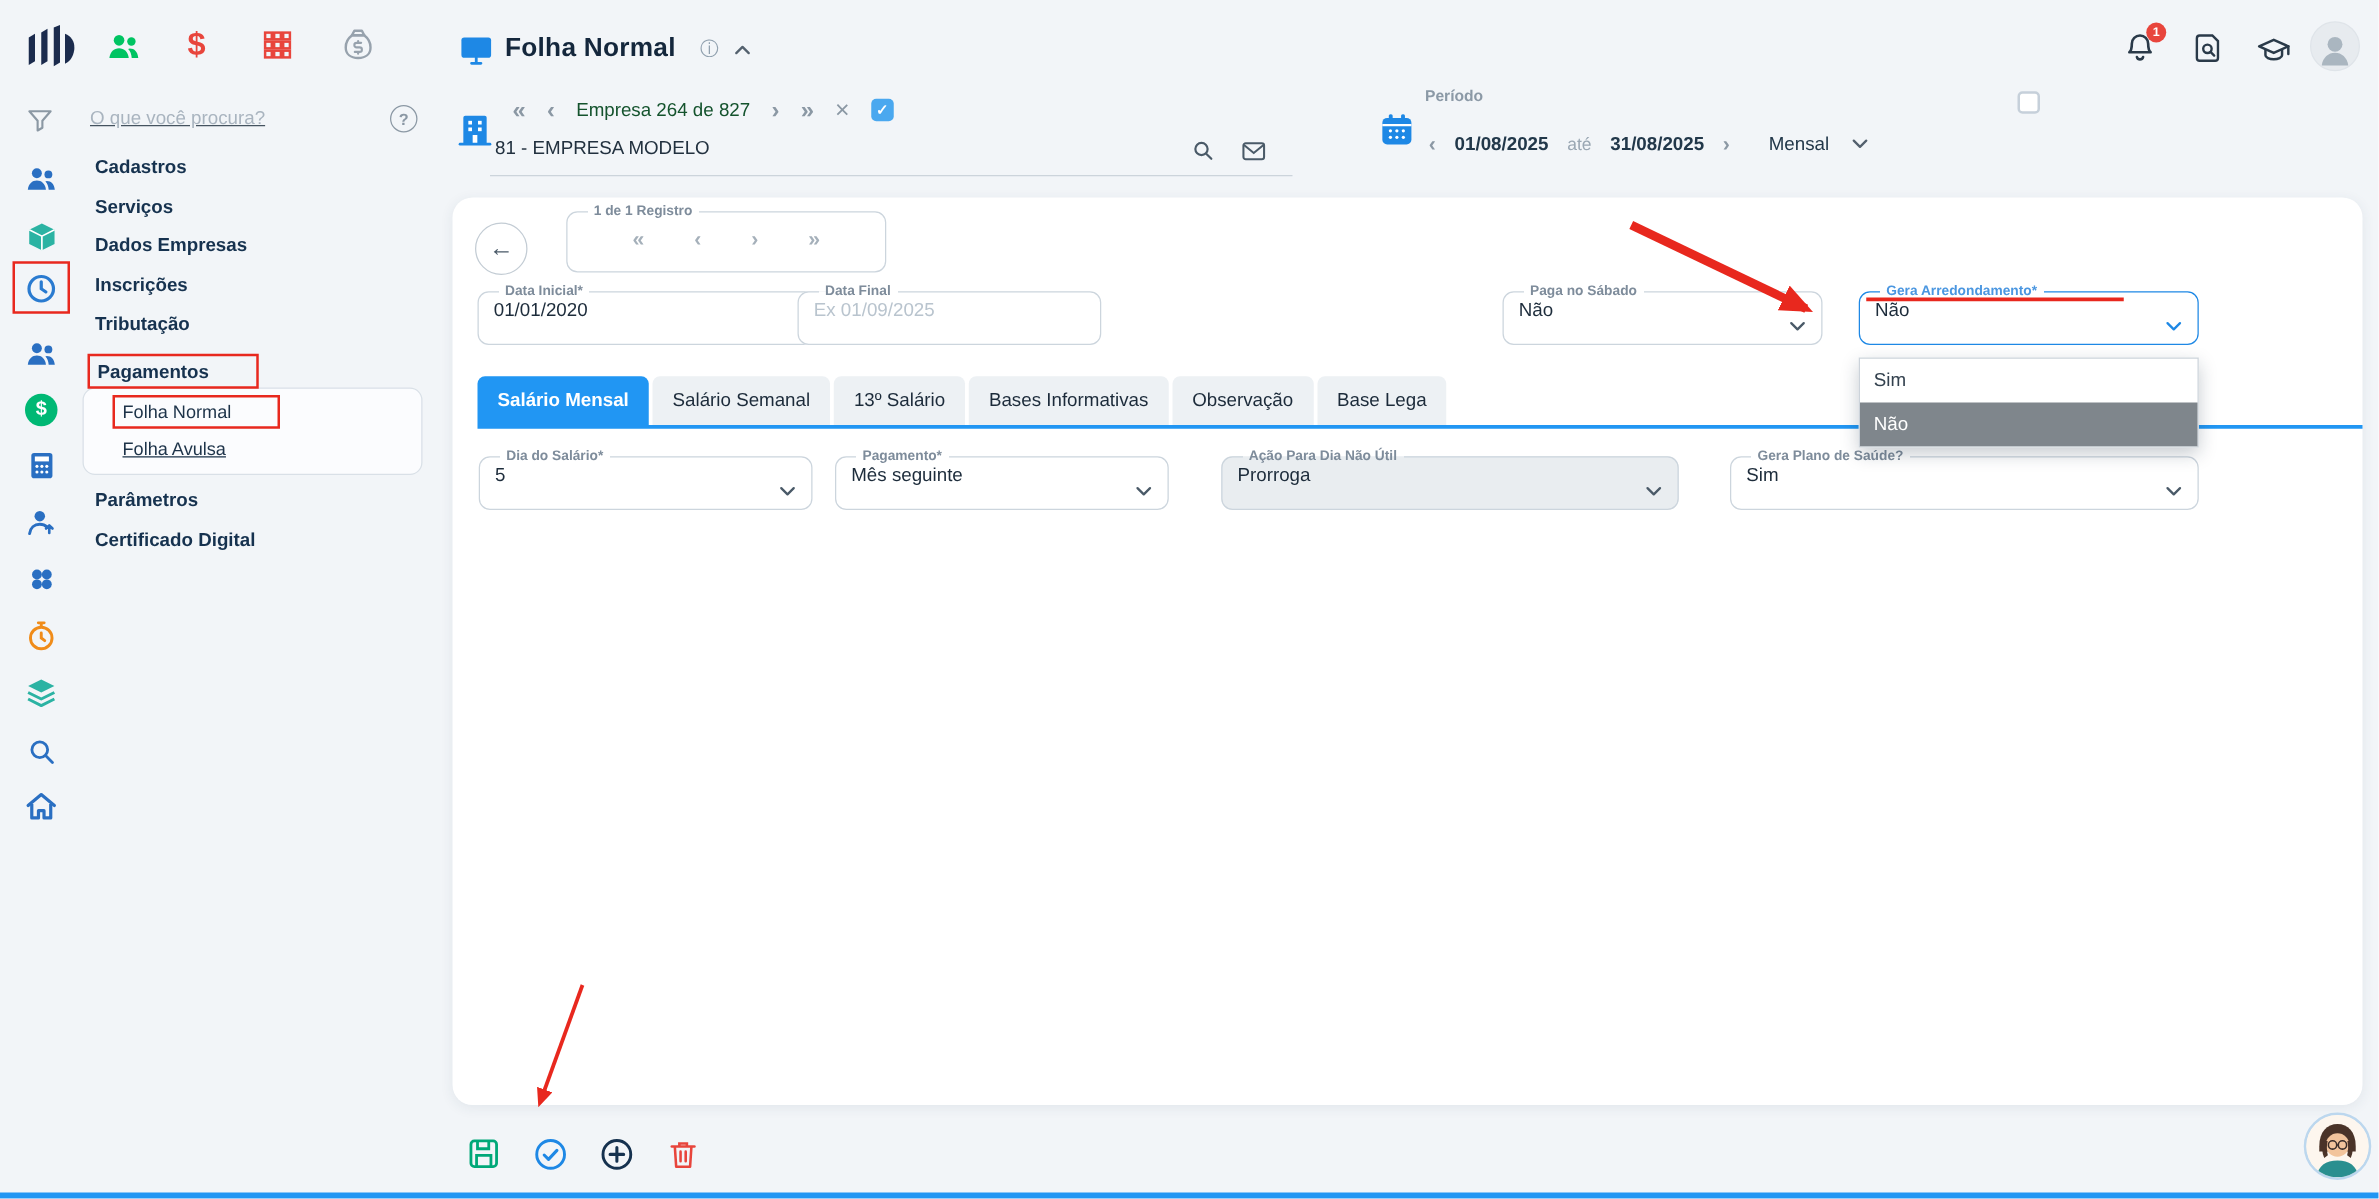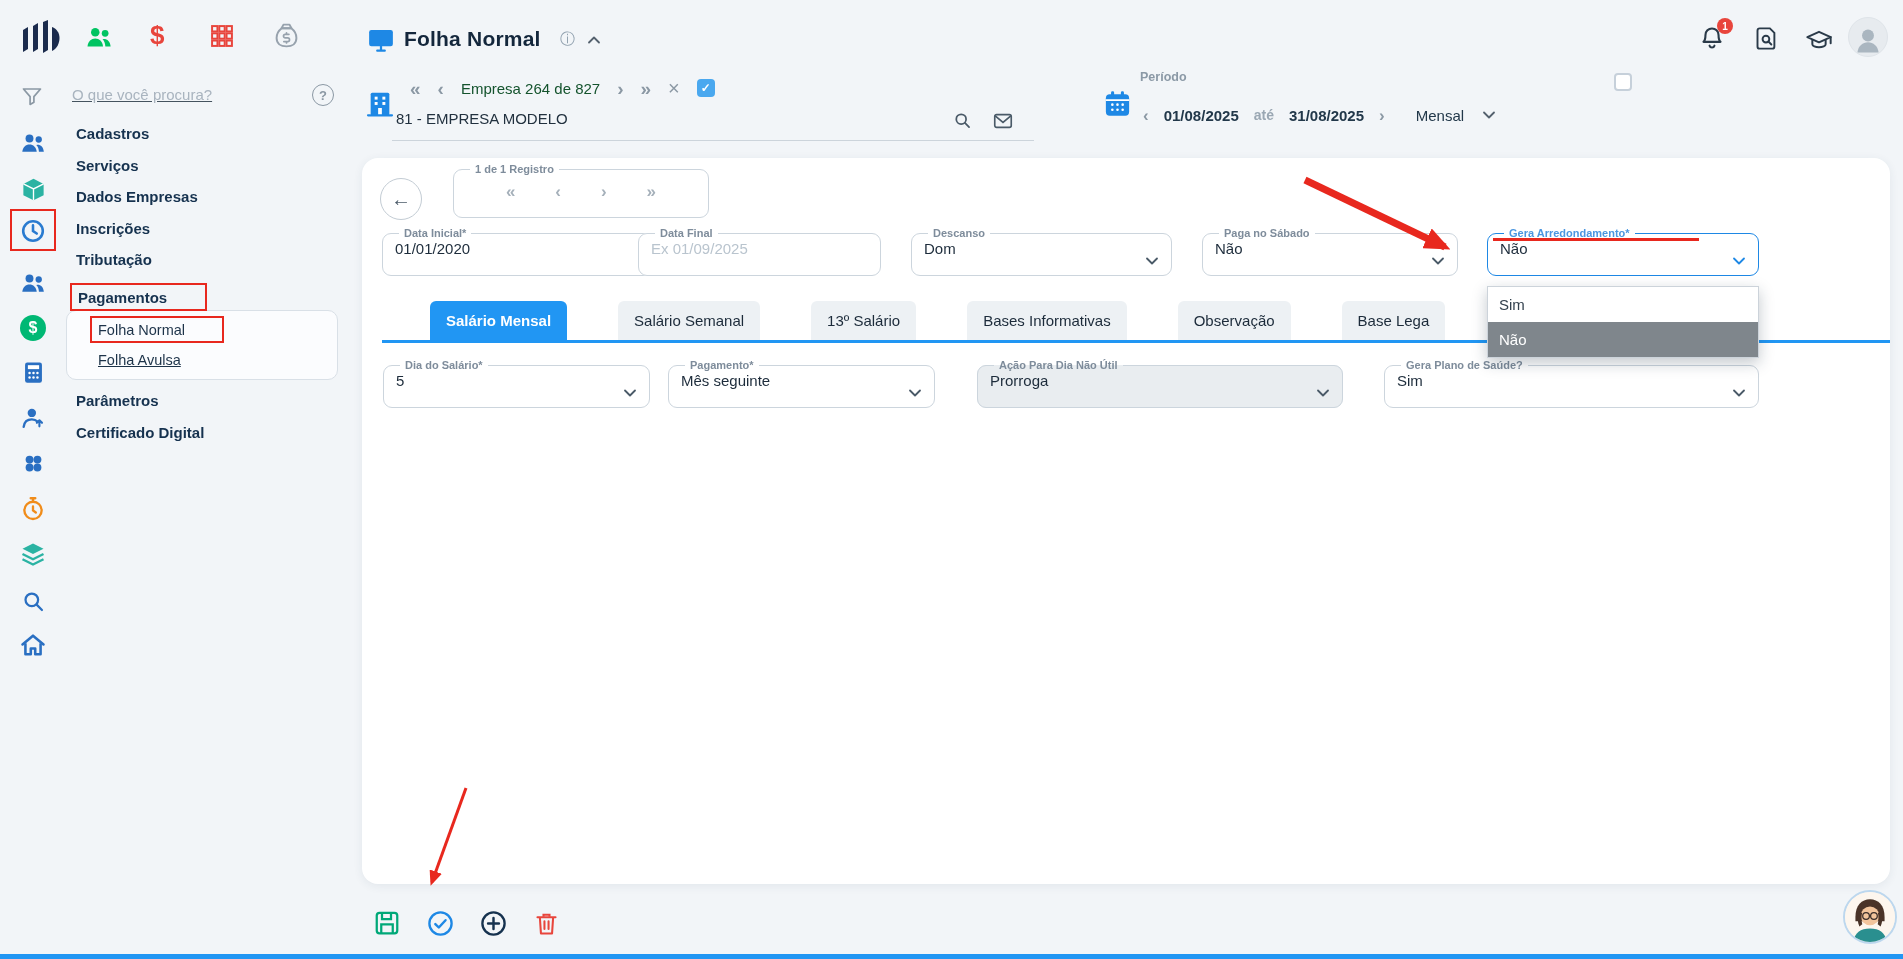--- a/index.html
+++ b/index.html
@@ -24,21 +24,21 @@
   
   .navg { color: #8b98a4; font-size: 19px; font-weight: bold; cursor: pointer; line-height: 1; }
   .navtxt { color: #14532d; font-size: 15px; text-align: right; }
   .cbx-on { width: 18px; height: 18px; border-radius: 4px; background: #4aa8ef; color: #fff;
             font-size: 12px; font-weight: bold; display: flex; align-items: center; justify-content: center; cursor: pointer; }
   .cbx-off { width: 18px; height: 18px; border-radius: 4px; background: #fff; border: 2px solid #c6d0da; cursor: pointer; }
   .company-input { border: none; background: transparent; font: 15px "Liberation Sans", sans-serif; color: #22313f; width: 480px; outline: none; }
   .uline { height: 1px; background: #ccd4db; }
   .plabel { font-size: 12.5px; color: #8b99a6; font-weight: bold; }
   .pdate { font-size: 15px; font-weight: bold; color: #22384a; }
-  .pmid { font-size: 14px; color: #9aa7b3; font-weight: bold; }
+  .pmid { font-size: 14px; color: #9aa7b3; }
   .pmode { font-size: 15px; color: #22384a; }
 
   
   .srch { border: none; background: transparent; outline: none; font: 15px "Liberation Sans", sans-serif; color: #45535f; width: 185px; }
   .srch::placeholder { color: #a9b4bf; }
   .qmark { width: 22px; height: 22px; border-radius: 50%; border: 1.7px solid #8b98a4; color: #8b98a4;
            font-size: 13px; font-weight: bold; display: flex; align-items: center; justify-content: center; cursor: pointer; }
   .mi { font-size: 15px; font-weight: bold; color: #16324f; cursor: pointer; white-space: nowrap; }
   .mi-sub { font-size: 14.5px; font-weight: 500; color: #1d3349; cursor: pointer; white-space: nowrap; }
   .submenu-box { border: 1px solid #d9e0e7; border-radius: 10px; background: #fbfcfe; }
@@ -59,21 +59,21 @@
   .fs-focus legend { color: #4a96e0 !important; }
   .fs-dis { background: #e9edf0 !important; }
   .chev { position: absolute; right: 9px; top: 12px; color: #4a5a68; }
   .navrow { display: flex; width: 100%; height: 100%; align-items: center; justify-content: space-evenly;
             color: #a5b0ba; font-size: 17px; font-weight: bold; margin-top: -4px; }
   .navrow span { cursor: pointer; }
 
   
   .tabs { position: absolute; left: 20px; top: 143px; display: flex; gap: 3px; height: 39px; }
   .tab { padding: 0 16px; display: flex; align-items: center; background: #edf1f4; color: #1c2b3a;
-         font-size: 15px; border-radius: 6px 6px 0 0; cursor: pointer; white-space: nowrap; margin-left: 48px; }
+         font-size: 15px; border-radius: 6px 6px 0 0; cursor: pointer; white-space: nowrap; }
   .tab.active { background: #2196f3; color: #fff; font-weight: bold; }
   .tabline { position: absolute; left: 20px; right: 0; top: 182px; height: 3px; background: #2196f3; }
 
   
   .dd { position: absolute; left: 1125px; top: 128px; width: 272px; background: #fff; z-index: 30;
         border: 1px solid #ccd3da; box-shadow: 0 5px 14px rgba(20,40,60,.25); }
   .dd .opt { height: 35px; display: flex; align-items: center; padding-left: 11px; font-size: 15px; color: #33414e; cursor: pointer; }
   .dd .opt.sel { background: #7f868c; color: #fff; }
 
   
@@ -459,27 +459,20 @@
     <fieldset class="fs" style="left:20px; top:70px; width:288px; height:48px;">
       <legend>Data Inicial*</legend>
       <div class="val">01/01/2020</div>
     </fieldset>
 
     <fieldset class="fs" style="left:276px; top:70px; width:243px; height:48px;">
       <legend>Data Final</legend>
       <div class="val ph">Ex 01/09/2025</div>
     </fieldset>
 
-    <fieldset class="fs" style="left:549px; top:70px; width:261px; height:48px;">
-      <legend>Descanso</legend>
-      <div class="val">Dom</div>
-      <svg class="chev" width="20" height="20">
-          <use href="#i-chev"></use>
-        </svg>
-    </fieldset>
 
     <fieldset class="fs" style="left:840px; top:70px; width:256px; height:48px;">
       <legend>Paga no Sábado</legend>
       <div class="val">Não</div>
       <svg class="chev" width="20" height="20">
           <use href="#i-chev"></use>
         </svg>
     </fieldset>
 
     <fieldset class="fs fs-focus" style="left:1125px; top:70px; width:272px; height:48px;">

